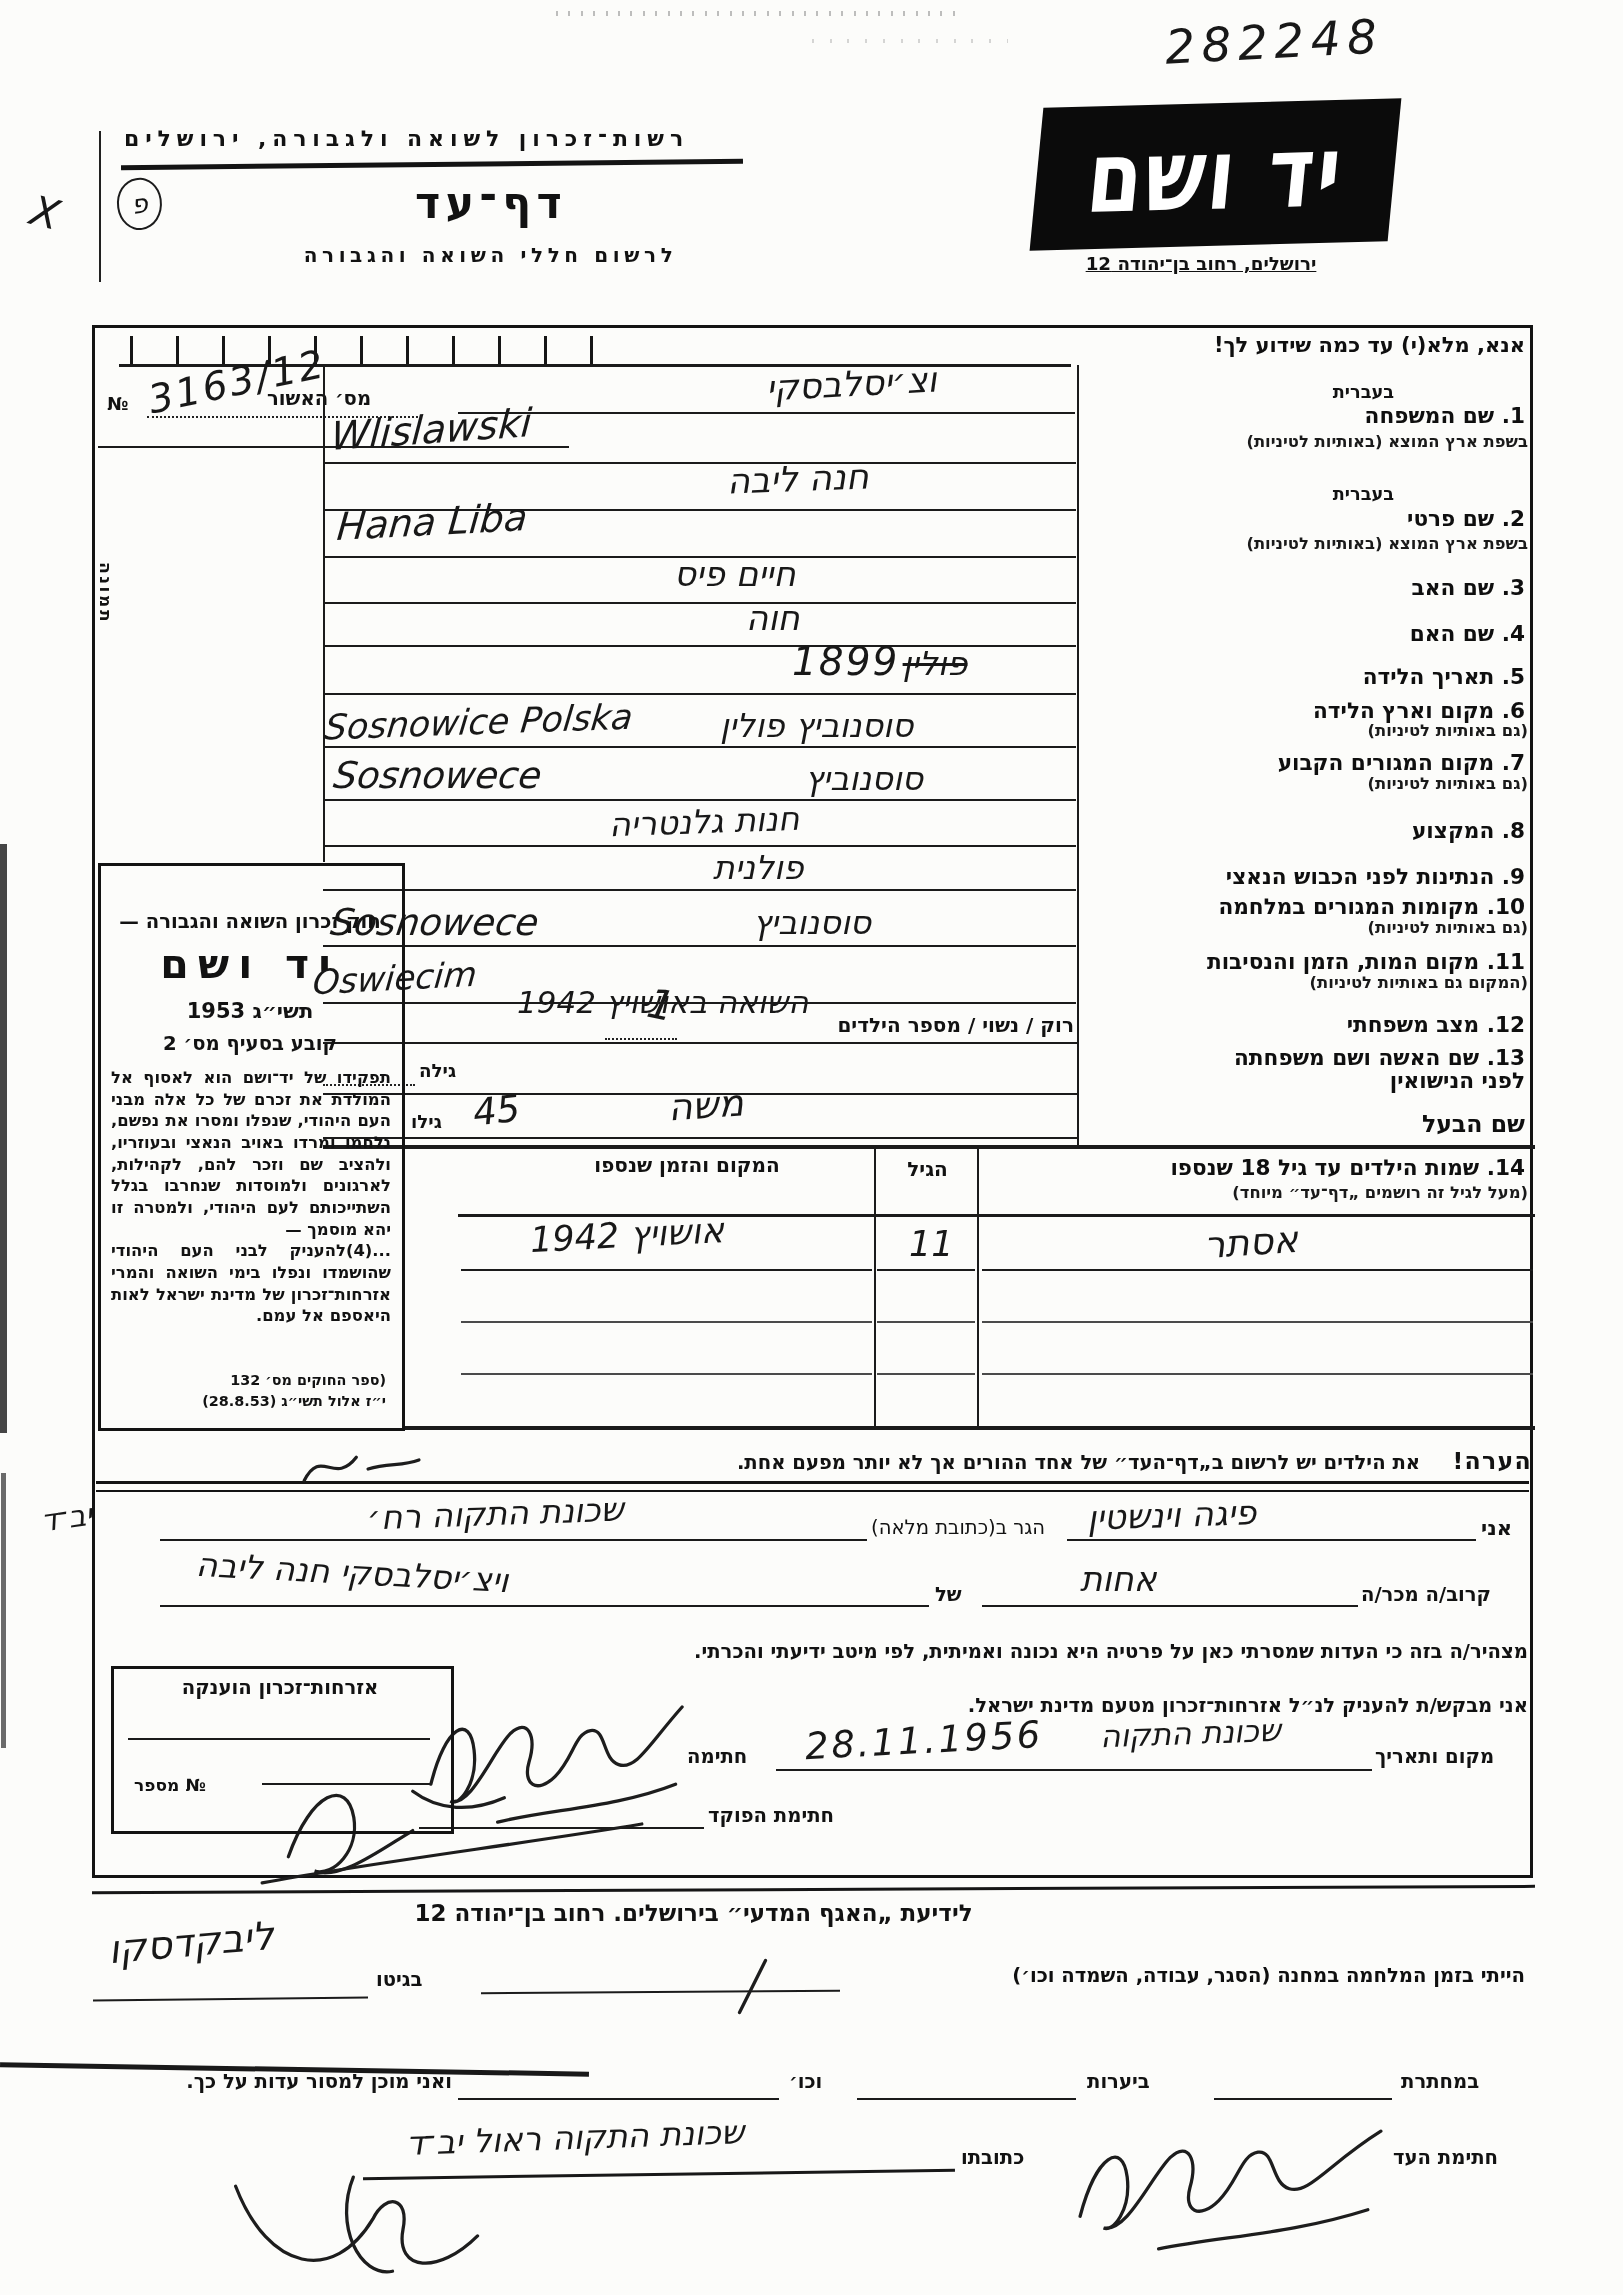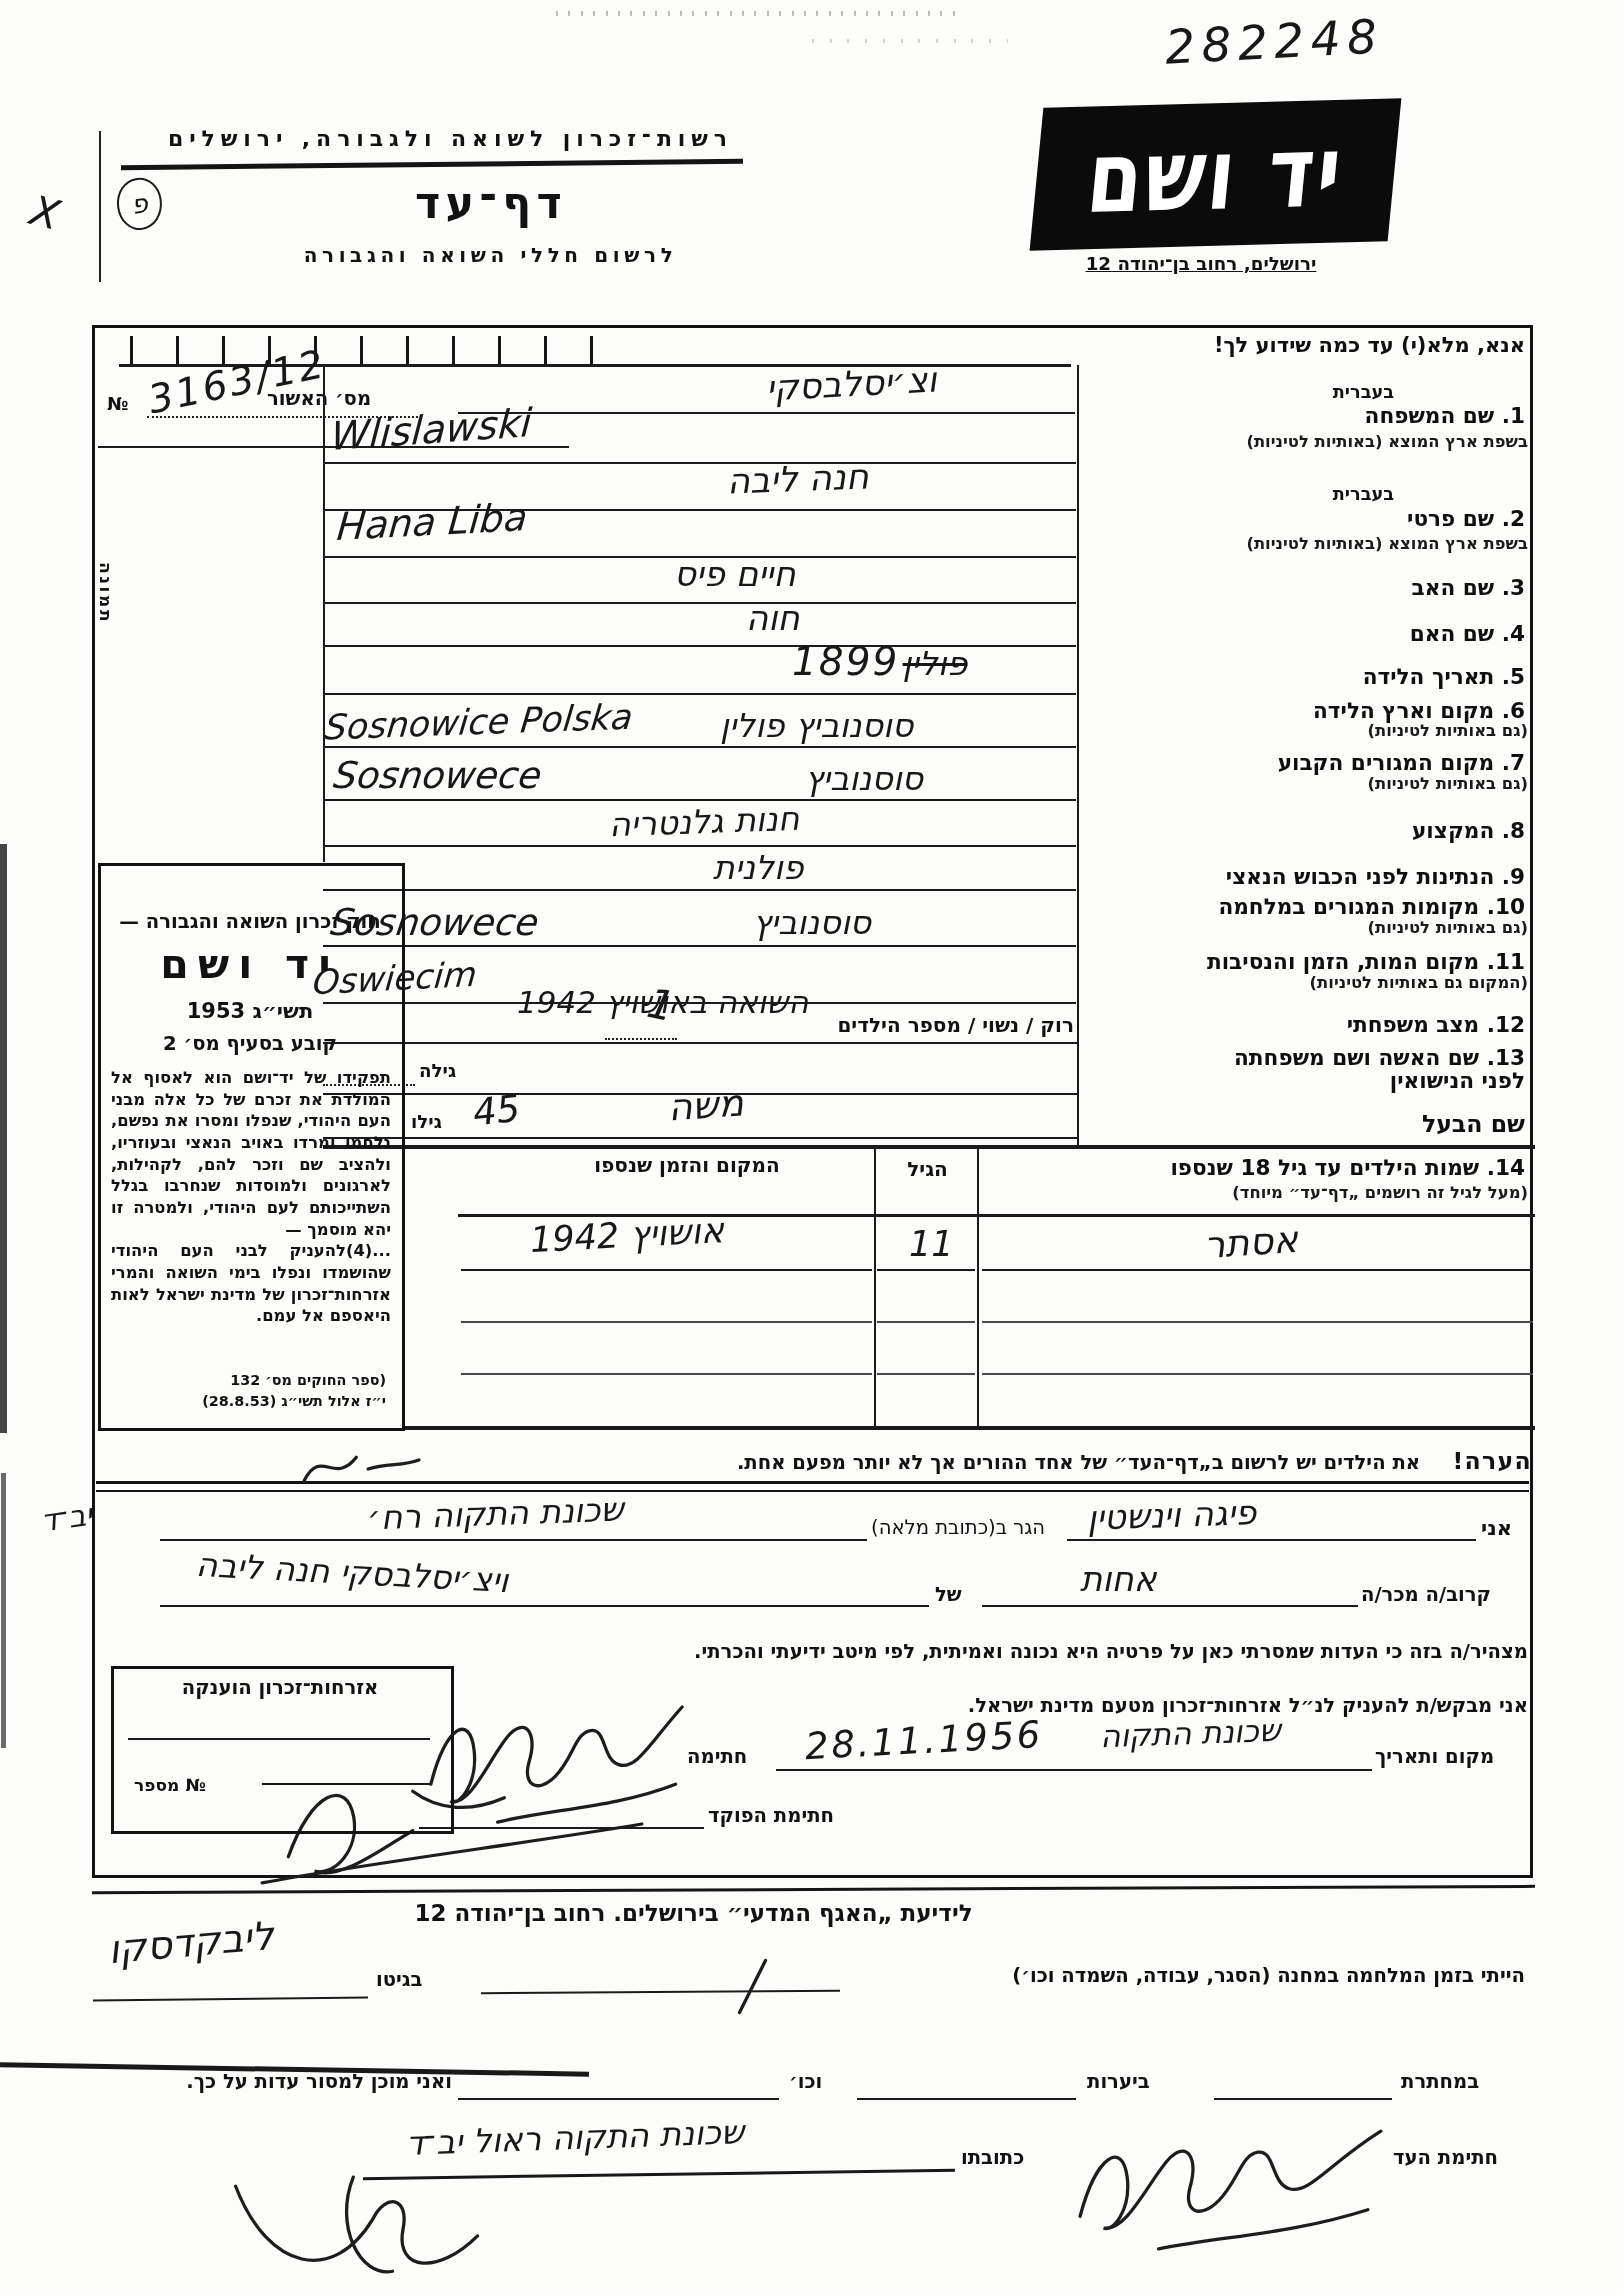--- a/index.html
+++ b/index.html
@@ -33,21 +33,21 @@
 
   <div class="hw" style="left:1165px;top:14.4px;font-size:47px;letter-spacing:6.5px;transform:rotate(-3deg);">282248</div>
 
   <div class="hw" style="left:31px;top:189px;font-size:41px;transform:rotate(14deg);">X</div>
   <div class="abs" style="left:117px;top:178px;width:41px;height:48px;border:2.6px solid #1c1c1c;border-radius:50% 46% 52% 48%;
               display:flex;align-items:center;justify-content:center;transform:rotate(-8deg);">
     <span class="he" style="font-size:26px;font-style:italic;">פ</span>
   </div>
   <div class="abs" style="left:99px;top:131px;width:0;height:151px;border-left:2.6px solid #202020;"></div>
 
-  <div class="abs he" style="left:124px;top:126px;width:609px;text-align:right;font-size:22px;font-weight:700;letter-spacing:5.9px;">רשות־זכרון לשואה ולגבורה, ירושלים</div>
+  <div class="abs he" style="left:124px;top:126px;width:609px;text-align:left;font-size:22px;font-weight:700;letter-spacing:5.9px;">רשות־זכרון לשואה ולגבורה, ירושלים</div>
   <div class="abs" style="left:121px;top:162px;width:622px;height:0;border-bottom:5.2px solid #141414;transform:rotate(-0.6deg);"></div>
   <div class="abs he" style="left:393px;top:178px;width:196px;text-align:center;font-size:43px;font-weight:900;letter-spacing:5.2px;">דף־עד</div>
   <div class="abs he" style="left:242px;top:243px;width:497px;text-align:center;font-size:20px;font-weight:700;letter-spacing:4.6px;">לרשום חללי השואה והגבורה</div>
 
   <div class="abs" style="left:1037px;top:103px;width:357px;height:143px;background:#0b0b0b;transform:skewX(-7deg) rotate(-1.5deg);
               display:flex;align-items:center;justify-content:center;overflow:hidden;">
     <span class="he" style="color:#fff;font-size:79px;font-weight:900;letter-spacing:2.6px;transform:scaleY(1.25);">יד ושם</span>
   </div>
   <div class="abs he" style="left:1031px;top:253px;width:340px;text-align:center;font-size:18.3px;font-weight:700;text-decoration:underline;">ירושלים, רחוב בן־יהודה 12</div>
 

